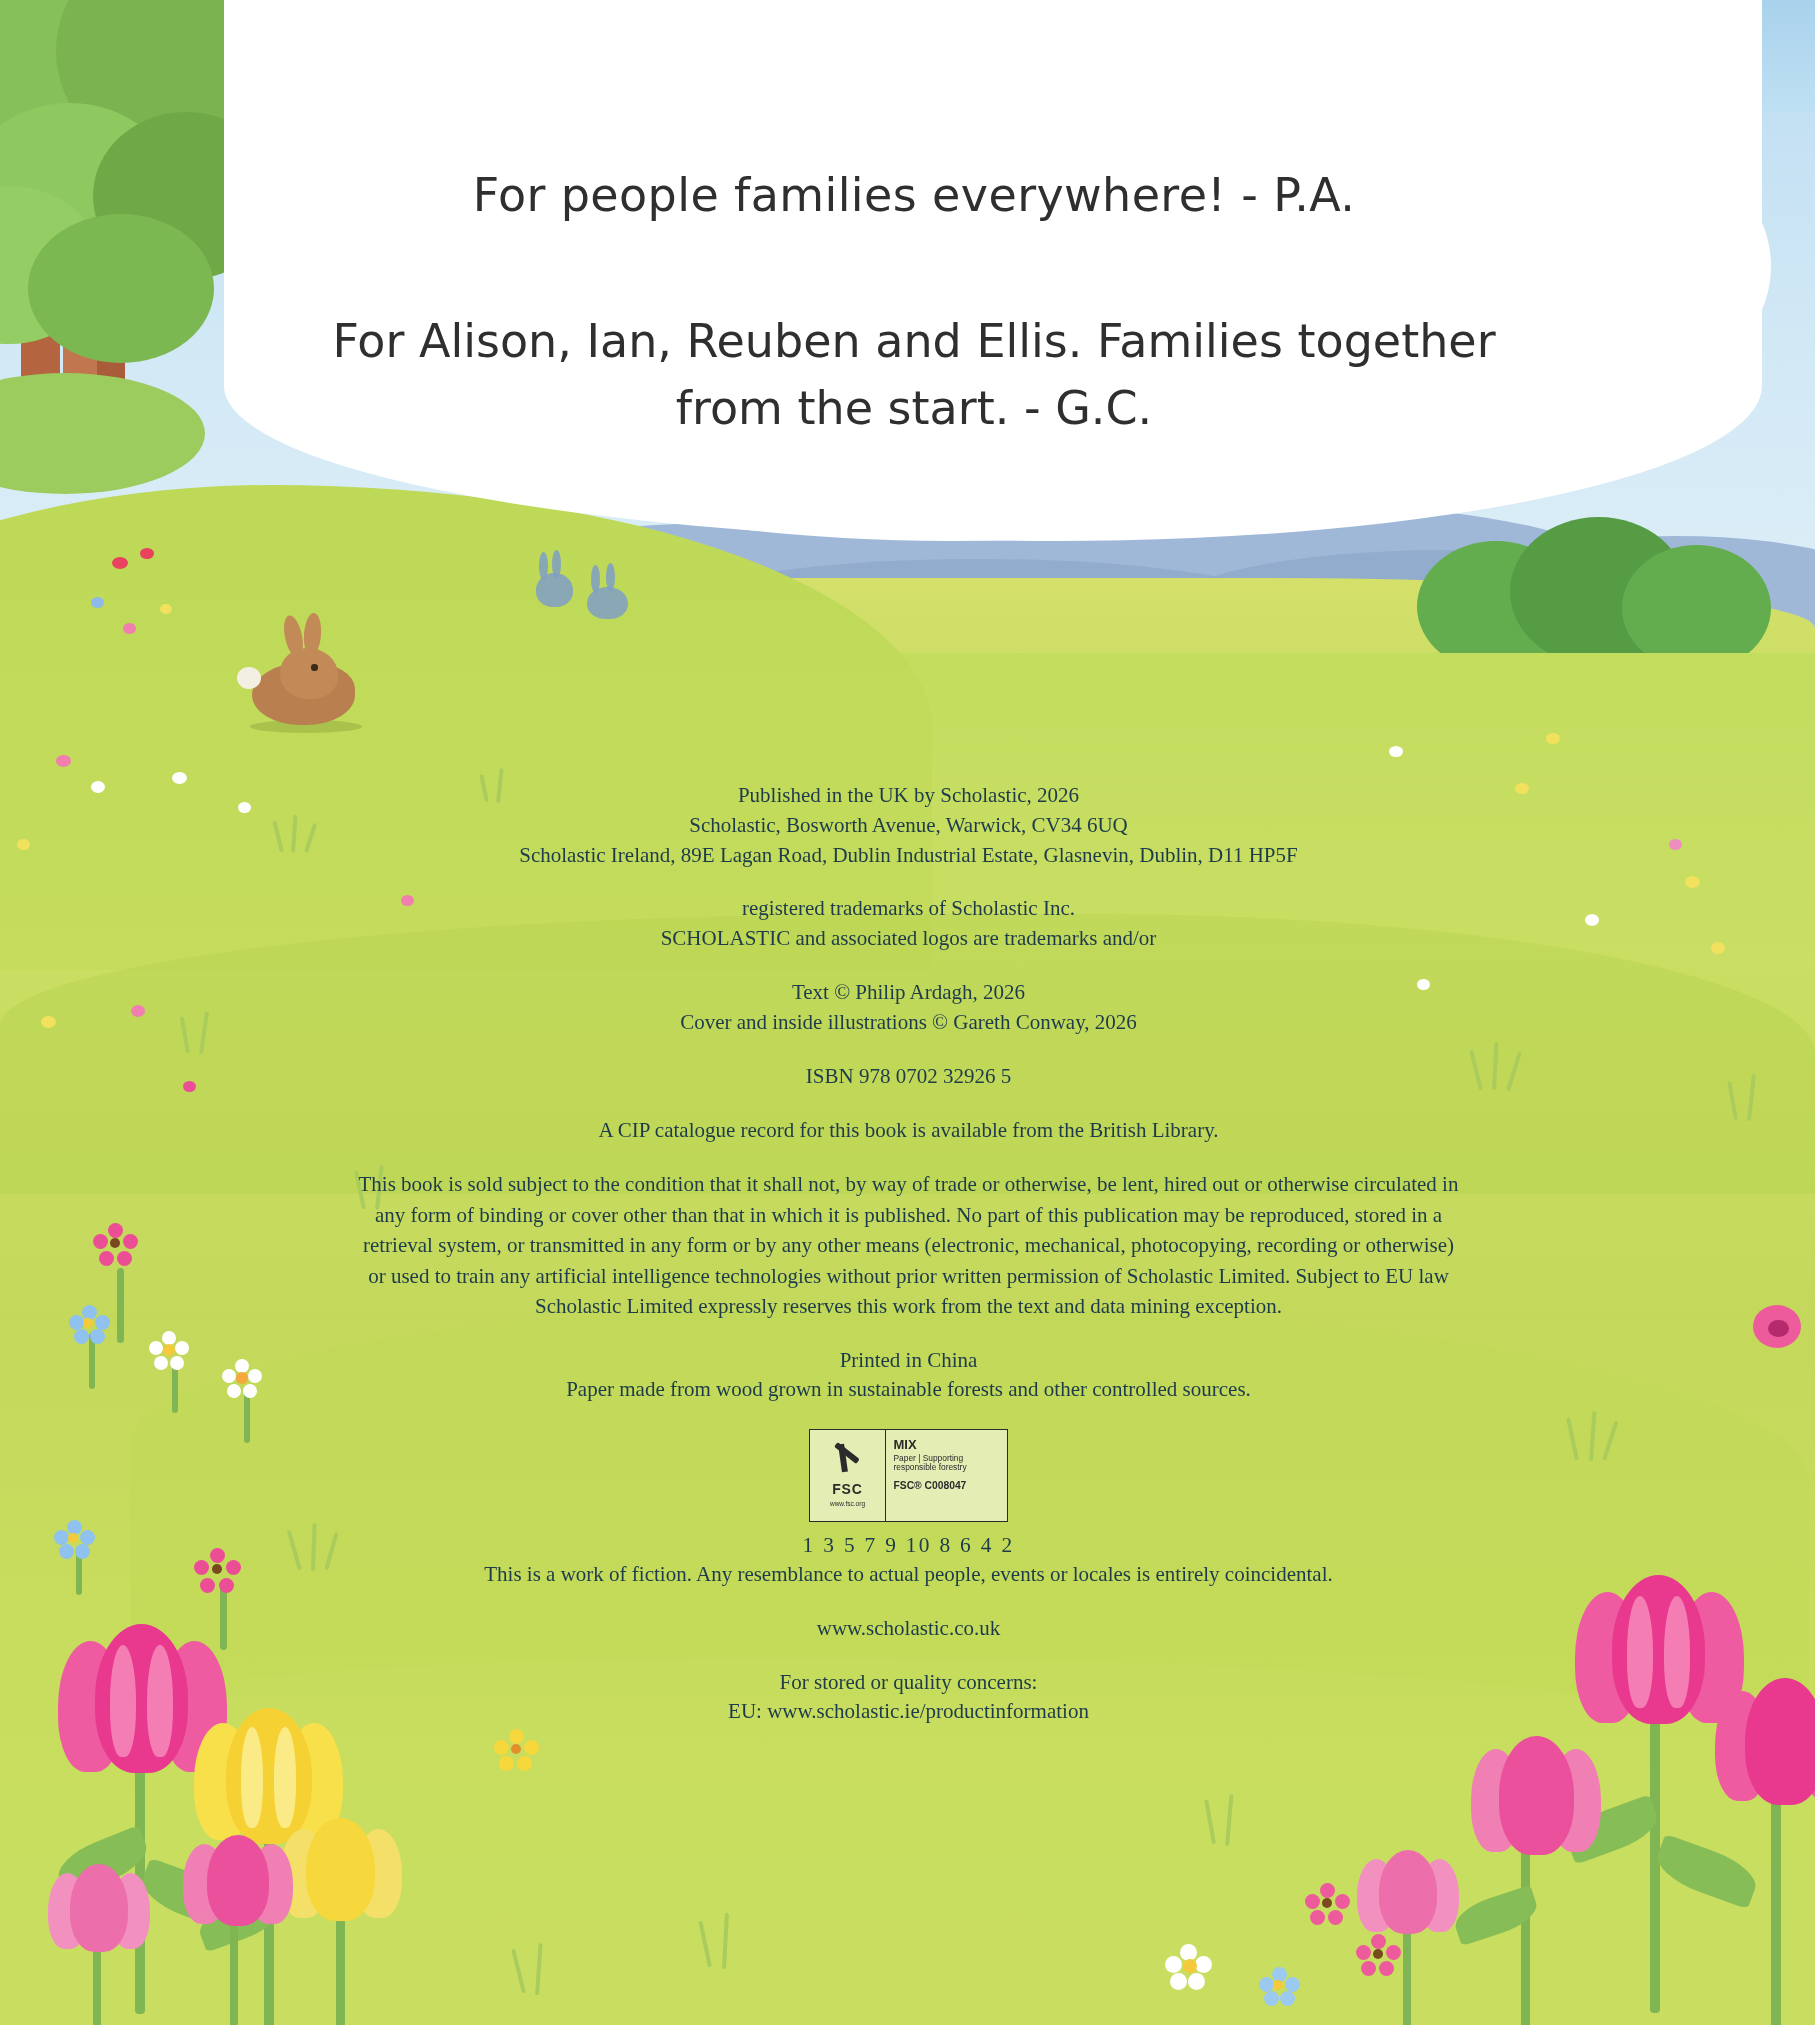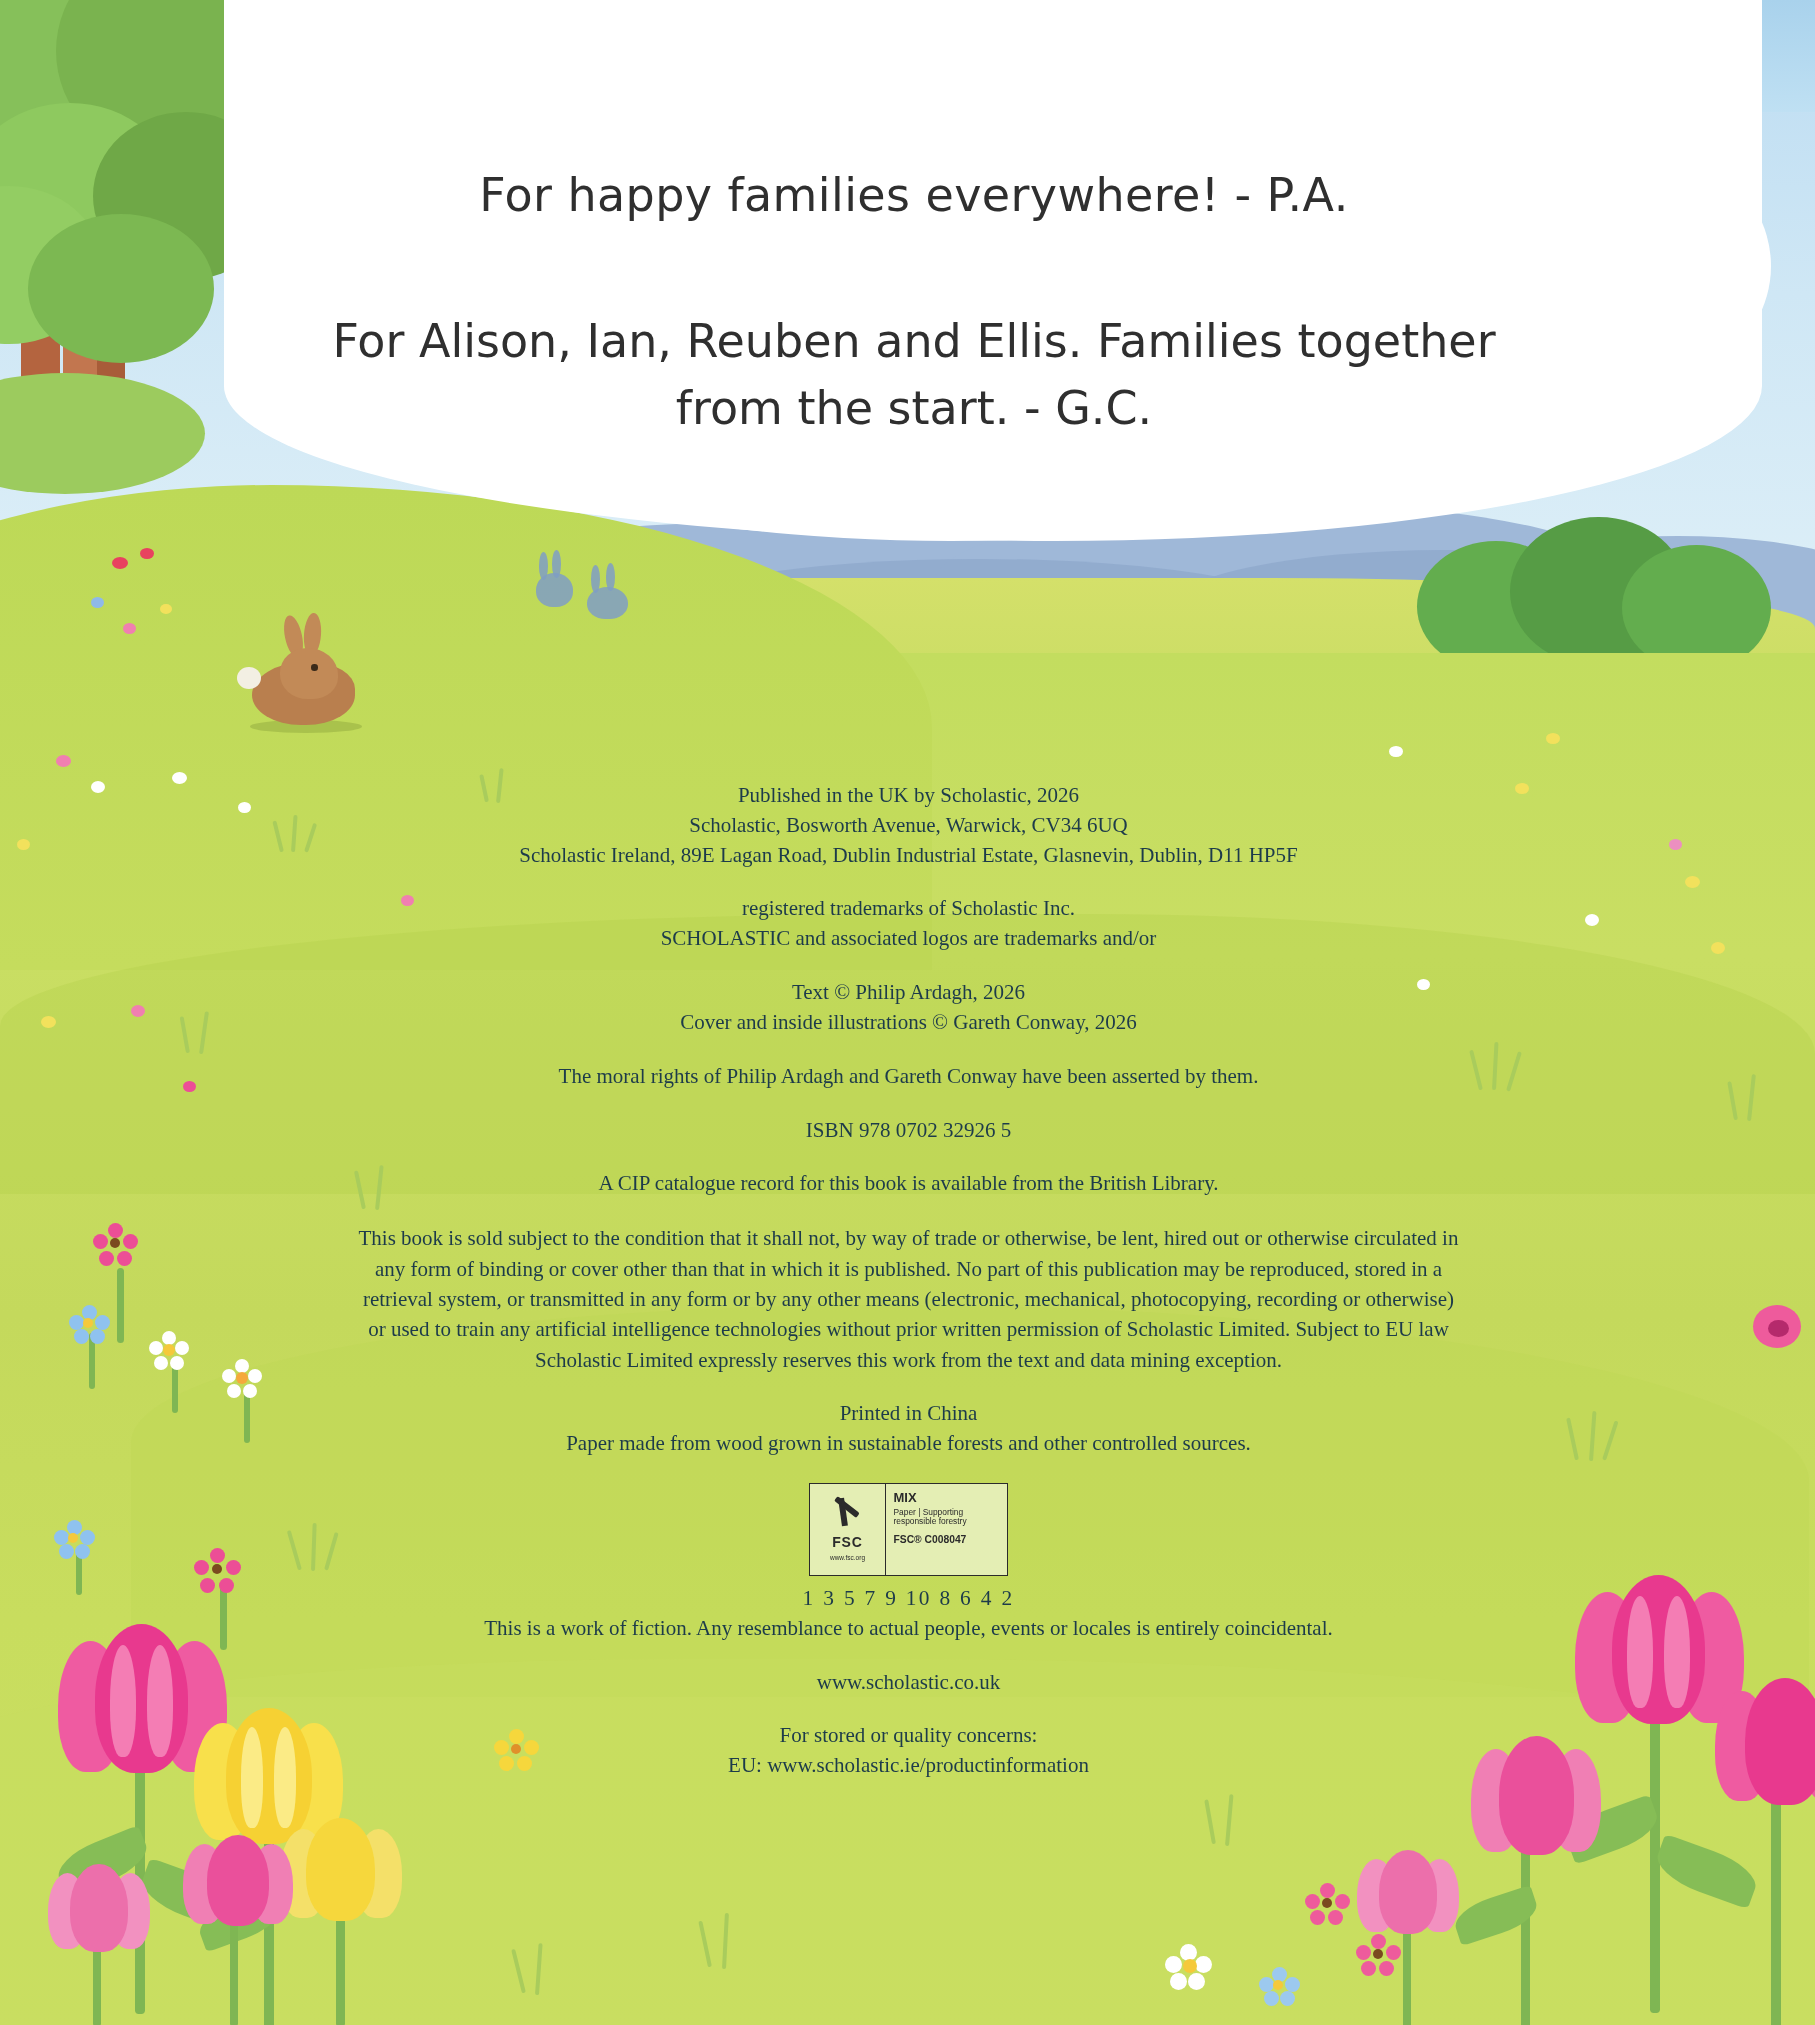--- a/index.html
+++ b/index.html
@@ -432,21 +432,21 @@
 
   <div class="cloud-panel"></div>
   <div class="cloud-bump cb1"></div>
   <div class="cloud-bump cb2"></div>
   <div class="cloud-bump cb3"></div>
   <div class="cloud-bump cb4"></div>
   <div class="cloud-bump cb5"></div>
   <div class="cloud-bump cb6"></div>
 
   <div class="dedication">
-    <div class="ded-line1">For happy families everywhere! - P.A.</div>
+    <div class="ded-line1">For people families everywhere! - P.A.</div>
     <div class="ded-line2">For Alison, Ian, Reuben and Ellis. Families together from the start. - G.C.</div>
   </div>
 
   <div class="bunny-silhouette bsil1"></div>
   <div class="bunny-silhouette bsil1e1"></div>
   <div class="bunny-silhouette bsil1e2"></div>
   <div class="bunny-silhouette bsil2"></div>
   <div class="bunny-silhouette bsil2e1"></div>
   <div class="bunny-silhouette bsil2e2"></div>
 
@@ -699,23 +699,20 @@
     <div class="blk">
       <p>registered trademarks of Scholastic Inc.</p>
       <p>SCHOLASTIC and associated logos are trademarks and/or</p>
     </div>
 
     <div class="blk">
       <p>Text © Philip Ardagh, 2026</p>
       <p>Cover and inside illustrations © Gareth Conway, 2026</p>
     </div>
 
-    <div class="blk">
-      <p>The moral rights of Philip Ardagh and Gareth Conway have been asserted by them.</p>
-    </div>
 
     <div class="blk">
       <p>ISBN 978 0702 32926 5</p>
     </div>
 
     <div class="blk">
       <p>A CIP catalogue record for this book is available from the British Library.</p>
     </div>
 
     <div class="blk legal">

